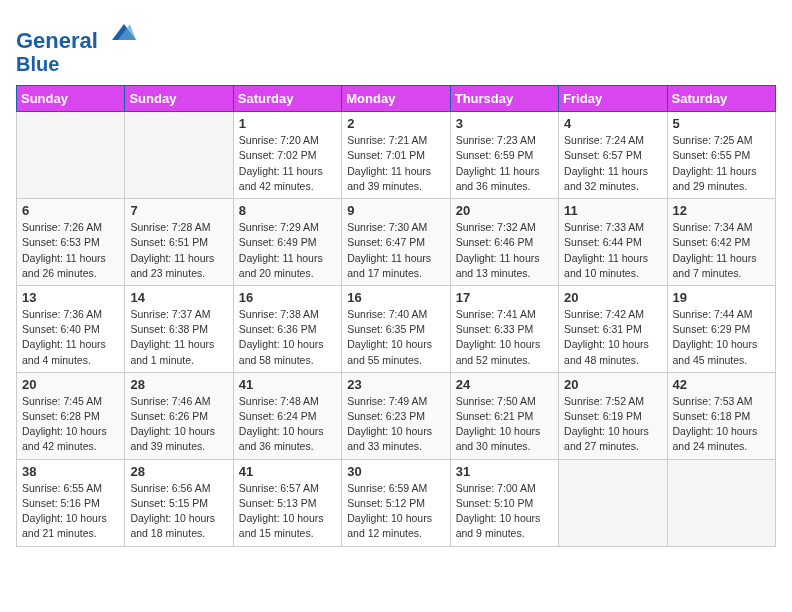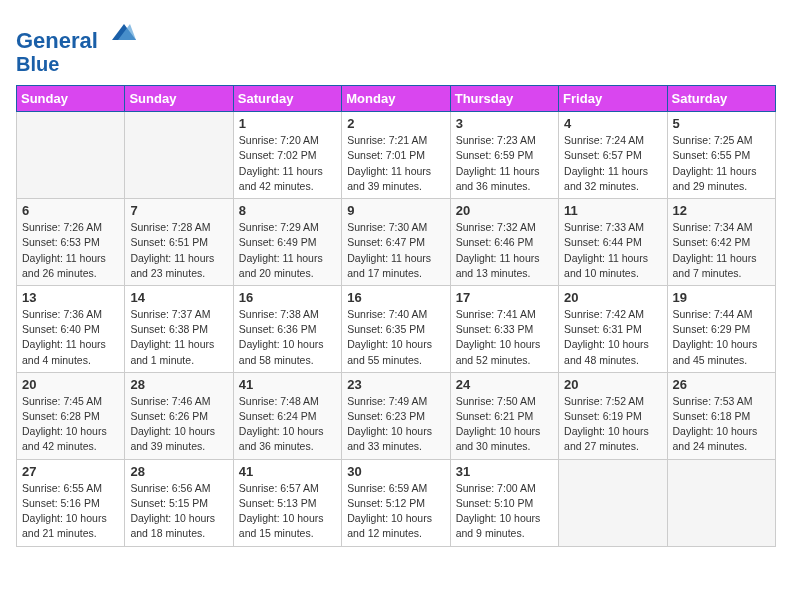--- a/index.html
+++ b/index.html
@@ -227,27 +227,27 @@
         </td>
         <td>
           <span class="day-num">24</span>
           <div class="day-info">Sunrise: 7:50 AM<br>Sunset: 6:21 PM<br>Daylight: 10 hours and 30 minutes.</div>
         </td>
         <td>
           <span class="day-num">20</span>
           <div class="day-info">Sunrise: 7:52 AM<br>Sunset: 6:19 PM<br>Daylight: 10 hours and 27 minutes.</div>
         </td>
         <td>
-          <span class="day-num">26</span>
+          <span class="day-num">42</span>
           <div class="day-info">Sunrise: 7:53 AM<br>Sunset: 6:18 PM<br>Daylight: 10 hours and 24 minutes.</div>
         </td>
       </tr>
       <tr>
         <td>
-          <span class="day-num">27</span>
+          <span class="day-num">38</span>
           <div class="day-info">Sunrise: 6:55 AM<br>Sunset: 5:16 PM<br>Daylight: 10 hours and 21 minutes.</div>
         </td>
         <td>
           <span class="day-num">28</span>
           <div class="day-info">Sunrise: 6:56 AM<br>Sunset: 5:15 PM<br>Daylight: 10 hours and 18 minutes.</div>
         </td>
         <td>
           <span class="day-num">41</span>
           <div class="day-info">Sunrise: 6:57 AM<br>Sunset: 5:13 PM<br>Daylight: 10 hours and 15 minutes.</div>
         </td>

